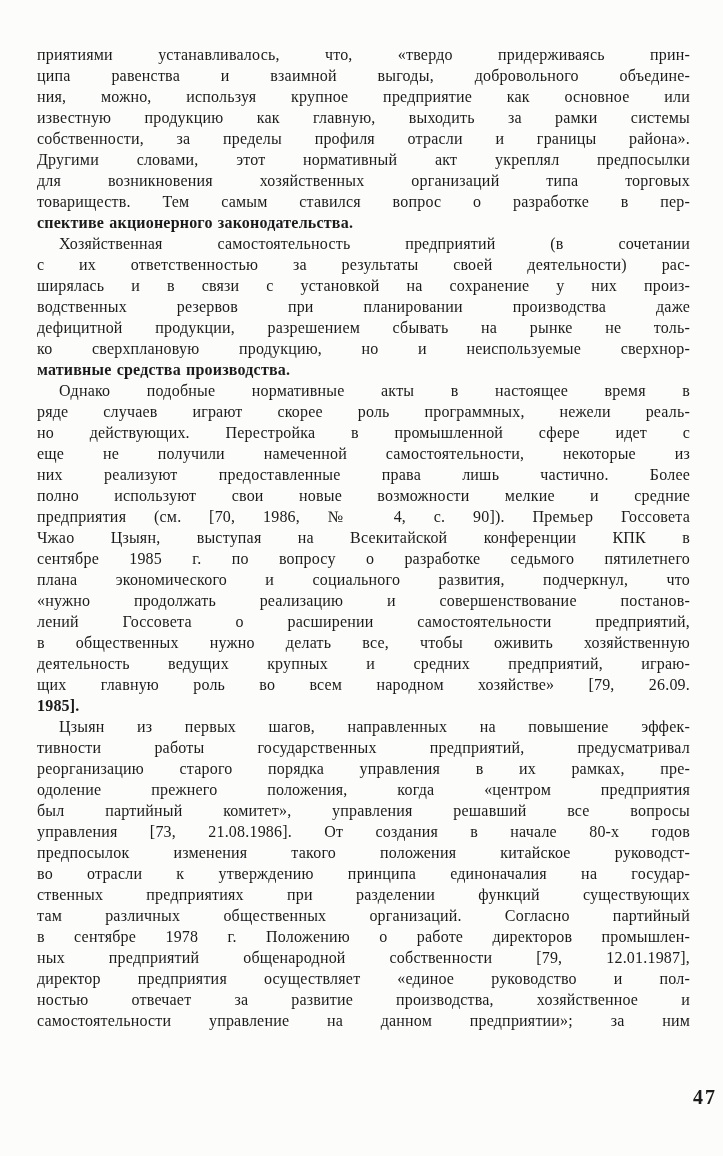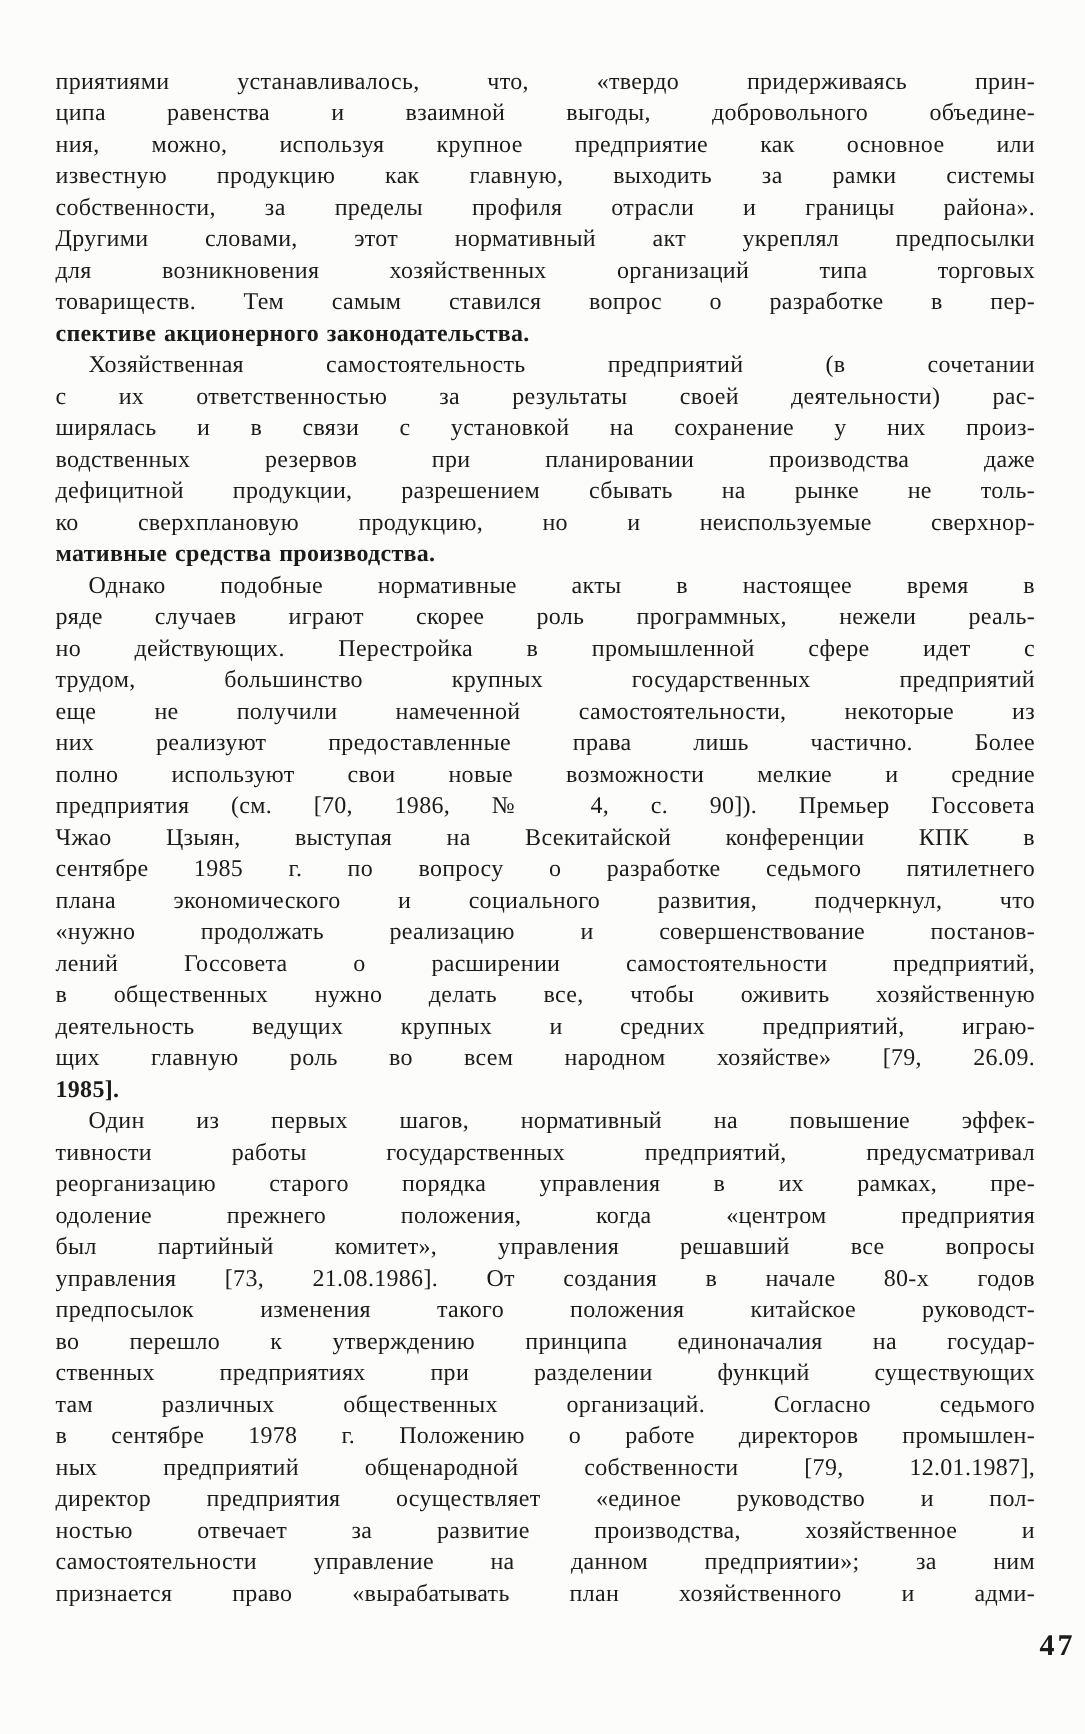--- a/index.html
+++ b/index.html
@@ -67,48 +67,46 @@
         <div class="line">ширялась и в связи с установкой на сохранение у них произ-</div>
         <div class="line">водственных резервов при планировании производства даже</div>
         <div class="line">дефицитной продукции, разрешением сбывать на рынке не толь-</div>
         <div class="line">ко сверхплановую продукцию, но и неиспользуемые сверхнор-</div>
         <div class="line para-end">мативные средства производства.</div>
       </div>
       <div class="paragraph">
         <div class="line indent">Однако подобные нормативные акты в настоящее время в</div>
         <div class="line">ряде случаев играют скорее роль программных, нежели реаль-</div>
         <div class="line">но действующих. Перестройка в промышленной сфере идет с</div>
-        <div class="line">трудом, большинство крупных государственных предприятий</div>
         <div class="line">еще не получили намеченной самостоятельности, некоторые из</div>
         <div class="line">них реализуют предоставленные права лишь частично. Более</div>
         <div class="line">полно используют свои новые возможности мелкие и средние</div>
         <div class="line">предприятия (см. [70, 1986, № 4, с. 90]). Премьер Госсовета</div>
         <div class="line">Чжао Цзыян, выступая на Всекитайской конференции КПК в</div>
         <div class="line">сентябре 1985 г. по вопросу о разработке седьмого пятилетнего</div>
         <div class="line">плана экономического и социального развития, подчеркнул, что</div>
         <div class="line">«нужно продолжать реализацию и совершенствование постанов-</div>
         <div class="line">лений Госсовета о расширении самостоятельности предприятий,</div>
         <div class="line">в общественных нужно делать все, чтобы оживить хозяйственную</div>
         <div class="line">деятельность ведущих крупных и средних предприятий, играю-</div>
         <div class="line">щих главную роль во всем народном хозяйстве» [79, 26.09.</div>
         <div class="line para-end">1985].</div>
       </div>
       <div class="paragraph">
-        <div class="line indent">Один из первых шагов, нормативный на повышение эффек-</div>
+        <div class="line indent">Цзыян из первых шагов, направленных на повышение эффек-</div>
         <div class="line">тивности работы государственных предприятий, предусматривал</div>
         <div class="line">реорганизацию старого порядка управления в их рамках, пре-</div>
         <div class="line">одоление прежнего положения, когда «центром предприятия</div>
         <div class="line">был партийный комитет», управления решавший все вопросы</div>
         <div class="line">управления [73, 21.08.1986]. От создания в начале 80-х годов</div>
         <div class="line">предпосылок изменения такого положения китайское руководст-</div>
-        <div class="line">во перешло к утверждению принципа единоначалия на государ-</div>
+        <div class="line">во отрасли к утверждению принципа единоначалия на государ-</div>
         <div class="line">ственных предприятиях при разделении функций существующих</div>
-        <div class="line">там различных общественных организаций. Согласно седьмого</div>
+        <div class="line">там различных общественных организаций. Согласно партийный</div>
         <div class="line">в сентябре 1978 г. Положению о работе директоров промышлен-</div>
         <div class="line">ных предприятий общенародной собственности [79, 12.01.1987],</div>
         <div class="line">директор предприятия осуществляет «единое руководство и пол-</div>
         <div class="line">ностью отвечает за развитие производства, хозяйственное и</div>
         <div class="line">самостоятельности управление на данном предприятии»; за ним</div>
-        <div class="line">признается право «вырабатывать план хозяйственного и адми-</div>
       </div>
     </div>
   <div class="page-number">47</div>
 </div>
 
 </body></html>

